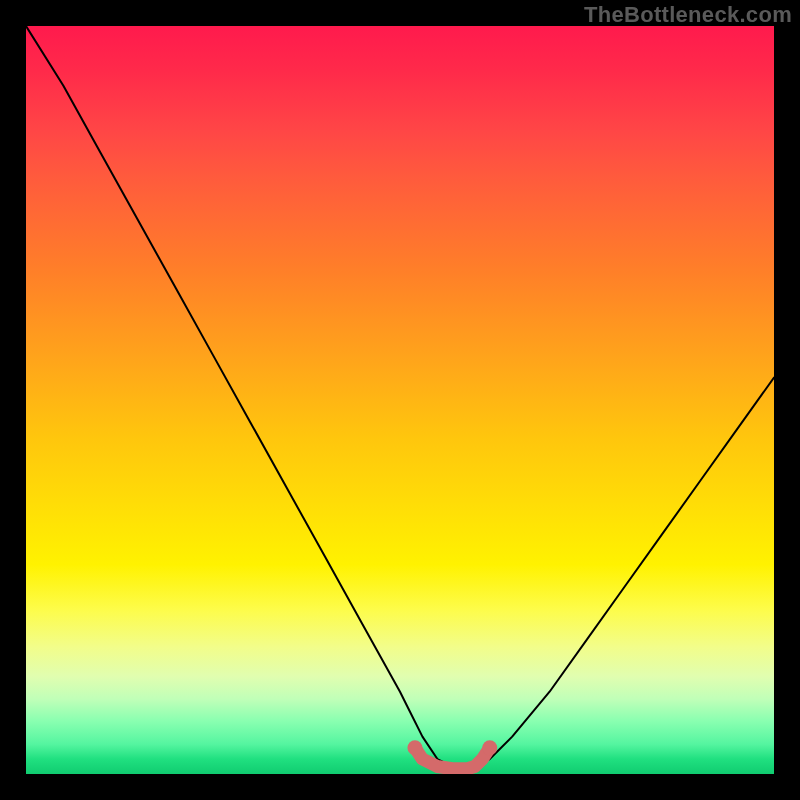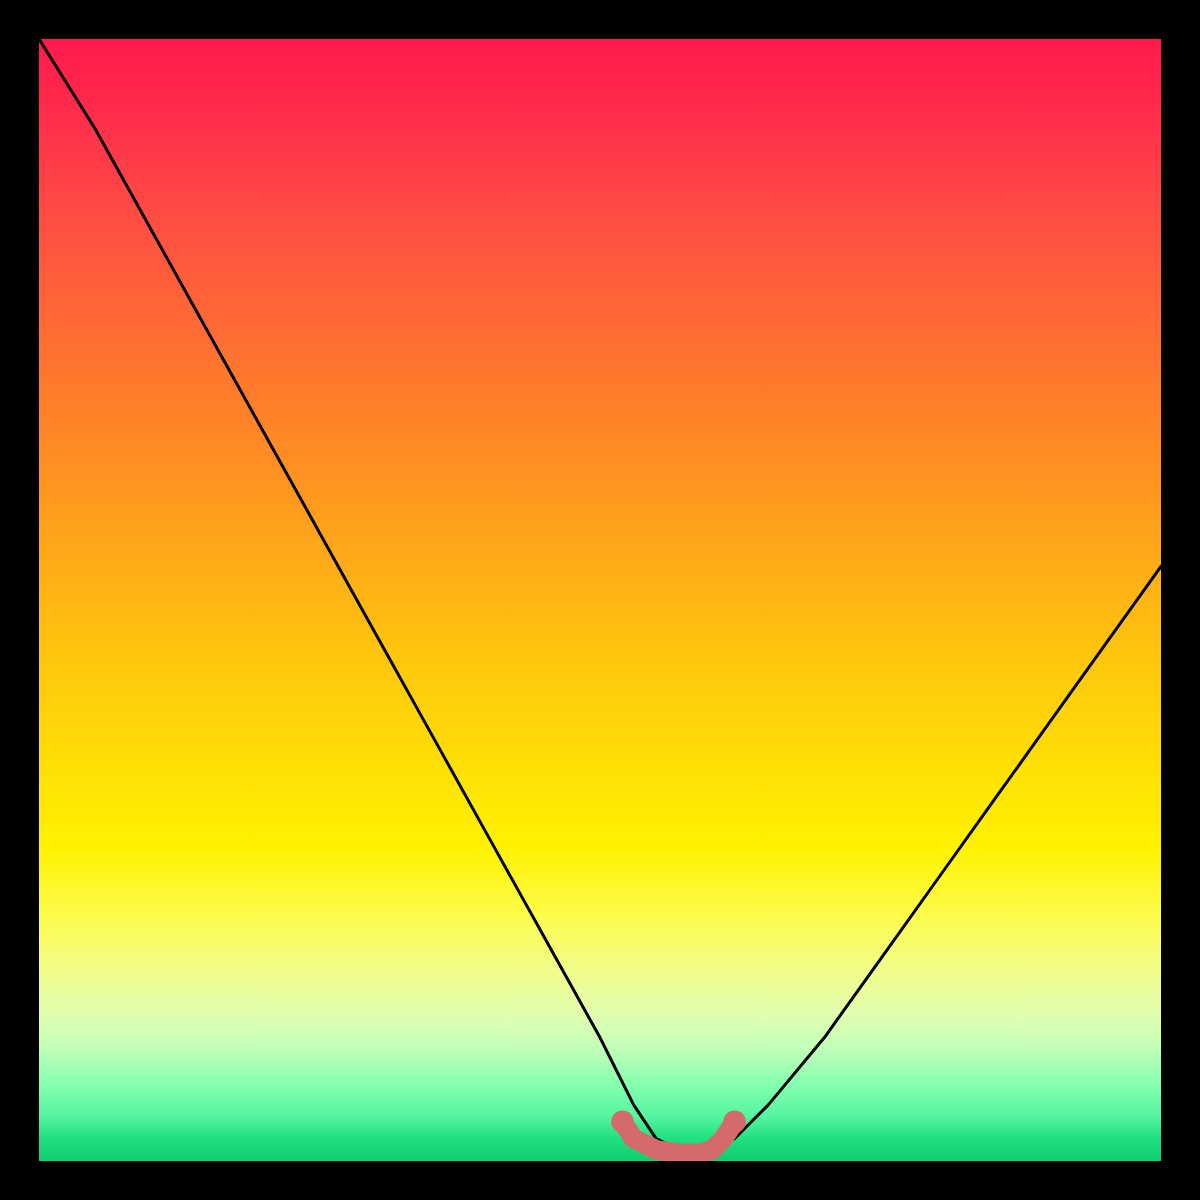--- a/index.html
+++ b/index.html
@@ -64,13 +64,14 @@
 <div class="frame">
   <div class="plot-area" id="plot-area" style="left: 26px; top: 26px; width: 748px; height: 748px;">
     <div class="gradient-bg"></div>
     <svg class="chart-svg" id="chart-svg" preserveAspectRatio="none" viewBox="0 0 748 748">
         <path d="M0.00 0.00 L37.40 59.84 L74.80 127.16 L112.20 194.48 L149.60 261.80 L187.00 329.12 L224.40 396.44 L261.80 463.76 L299.20 531.08 L336.60 598.40 L374.00 665.72 L381.48 680.68 L396.44 710.60 L411.40 733.04 L426.36 740.52 L441.32 740.52 L448.80 740.52 L463.76 733.04 L486.20 710.60 L523.60 665.72 L561.00 613.36 L598.40 561.00 L635.80 508.64 L673.20 456.28 L710.60 403.92 L748.00 351.56 " fill="none" stroke="#000000" stroke-width="2" stroke-linecap="round" stroke-linejoin="round"></path>
         <path d="M388.96 721.82 L396.44 733.04 L411.40 740.52 L426.36 742.76 L441.32 742.76 L448.80 740.52 L456.28 733.04 L463.76 721.82 " fill="none" stroke="#d46a6a" stroke-width="13" stroke-linecap="round" stroke-linejoin="round"></path>
         <circle cx="388.96" cy="721.82" r="7.5" fill="#d46a6a"></circle>
         <circle cx="463.76" cy="721.82" r="7.5" fill="#d46a6a"></circle>
       </svg>
   </div>
+  <div class="watermark">TheBottleneck.com</div>
 </div>
 
 </body></html>

